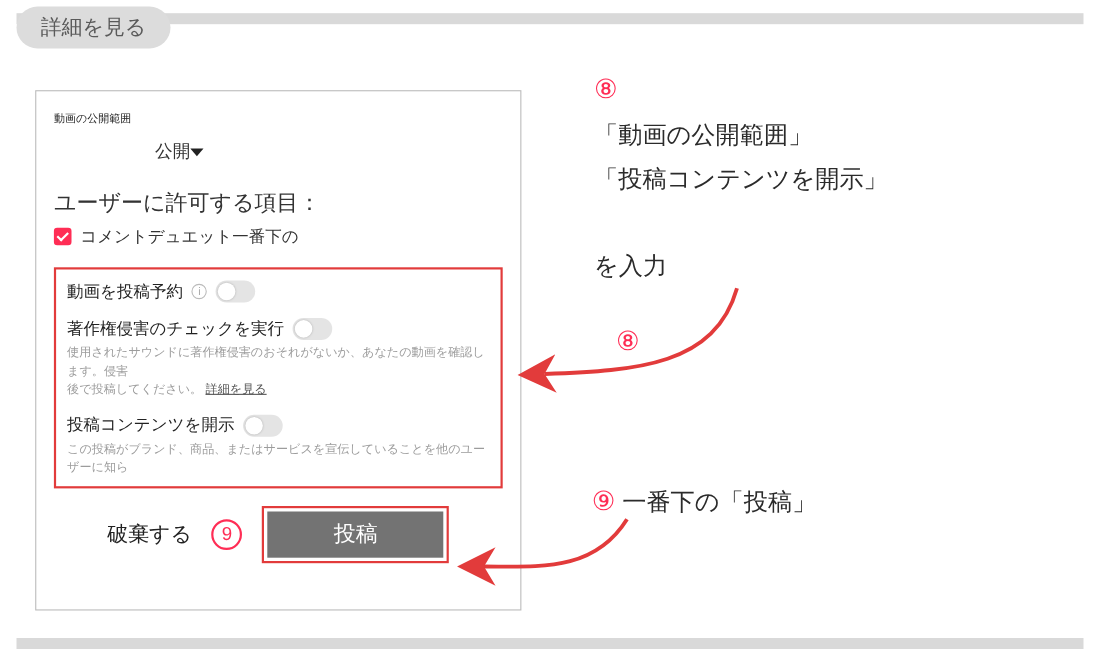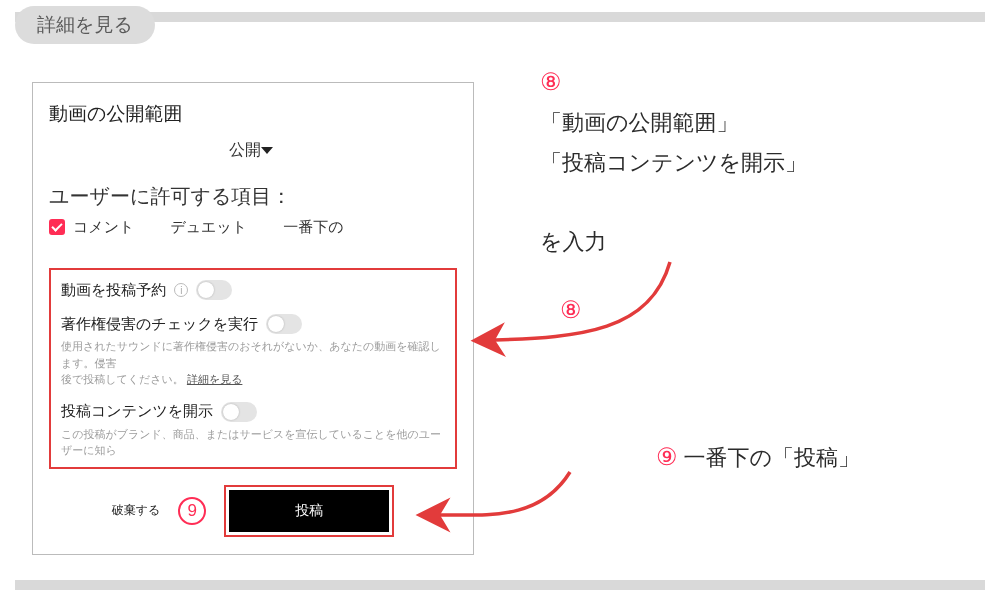--- a/index.html
+++ b/index.html
@@ -23,71 +23,71 @@
   }
 
   
   .panel {
     position:absolute; top:82px; left:32px;
     width:442px; height:473px;
     border:1px solid #bbb;
     background:#fff; padding:18px 16px 14px;
     font-size:14px;
   }
-  .panel h4 { font-weight:400; font-size:19px; color:#222; margin-bottom:10px; }
+  .panel h4 { font-weight:400; font-size:10px; color:#222; margin-bottom:10px; }
   .select-row {
-    display:flex; align-items:center; justify-content:flex-end;
+    display:flex; align-items:center; justify-content:center;
     width:230px; font-size:16px; padding:3px 6px 10px 4px;
   }
   .caret {
     width:0;height:0;border-left:6px solid transparent;
     border-right:6px solid transparent;border-top:7px solid #222;
   }
   .perm-label { font-size:20px; margin-top:12px; margin-bottom:8px; }
-  .perm-row { display:flex; gap:36px; align-items:center; font-size:15px; }
+  .perm-row { display:flex; align-items:center; font-size:15px; }
   .chk { width:16px;height:16px;border:2px solid #ff2d55;background:#ff2d55;border-radius:3px;position:relative;display:inline-block;margin-right:8px;vertical-align:-3px;}
   .chk::after{content:"";position:absolute;left:3px;top:0px;width:4px;height:8px;border:solid #fff;border-width:0 2px 2px 0;transform:rotate(45deg);}
   .note { color:#9c9c9c; font-size:12px; margin-top:14px; }
 
   .red-box {
     border:2px solid #e23b3b;
-    margin-top:31px; padding:10px 10px 8px;
+    margin-top:18px; padding:10px 10px 8px;
   }
   .toggle-row { display:flex; align-items:center; gap:8px; font-size:15px; color:#222; }
   .info-ic {
     width:14px;height:14px;border:1px solid #bbb;border-radius:50%;
     font-size:10px;line-height:13px;text-align:center;color:#aaa;
   }
   .toggle {
     width:36px;height:20px;border-radius:20px;background:#e4e4e4;position:relative;
   }
   .toggle::after{content:"";position:absolute;left:2px;top:2px;width:16px;height:16px;border-radius:50%;background:#fff;box-shadow:0 0 2px rgba(0,0,0,.25);}
   .sub { color:#9c9c9c; font-size:11px; line-height:1.5; margin-top:4px; }
   .sub a { color:#555; text-decoration:underline; }
   .toggle-block { margin-top:14px; }
 
   .btn-row {
     display:flex; align-items:center; gap:18px;
     margin-top:16px; justify-content:center;
   }
-  .discard { font-size:12px; color:#222; }
+  .discard { font-size:19px; color:#222; }
   .circ9 {
     width:28px;height:28px;border:2px solid #ff2d55;border-radius:50%;
     color:#ff2d55;font-size:17px;display:flex;align-items:center;justify-content:center;
   }
   .post-btn-wrap{ border:2px solid #e23b3b; padding:3px;}
   .post-btn{
-    background:#000000;color:#fff;font-size:14px;
+    background:#737373;color:#fff;font-size:20px;
     width:160px;height:42px;display:flex;align-items:center;justify-content:center;
   }
 
   
   .inst { position:absolute; font-size:22px; line-height:1.8; color:#2b2b2b; }
   .inst8 { top:60px; left:540px; width:440px;}
-  .inst9 { top:435px; left:538px; width:440px;text-align:center;}
+  .inst9 { top:435px; left:538px; width:440px;}
   .enc  { color:#ff2d55; font-size:24px; }
   .enc.mid8 { position:absolute; top:296px; left:560px;}
   .enc-line { display:inline; }
 
   
   .arrow { position:absolute; }
   .arrow svg { overflow:visible; }
 </style>
 </head>
 <body>

